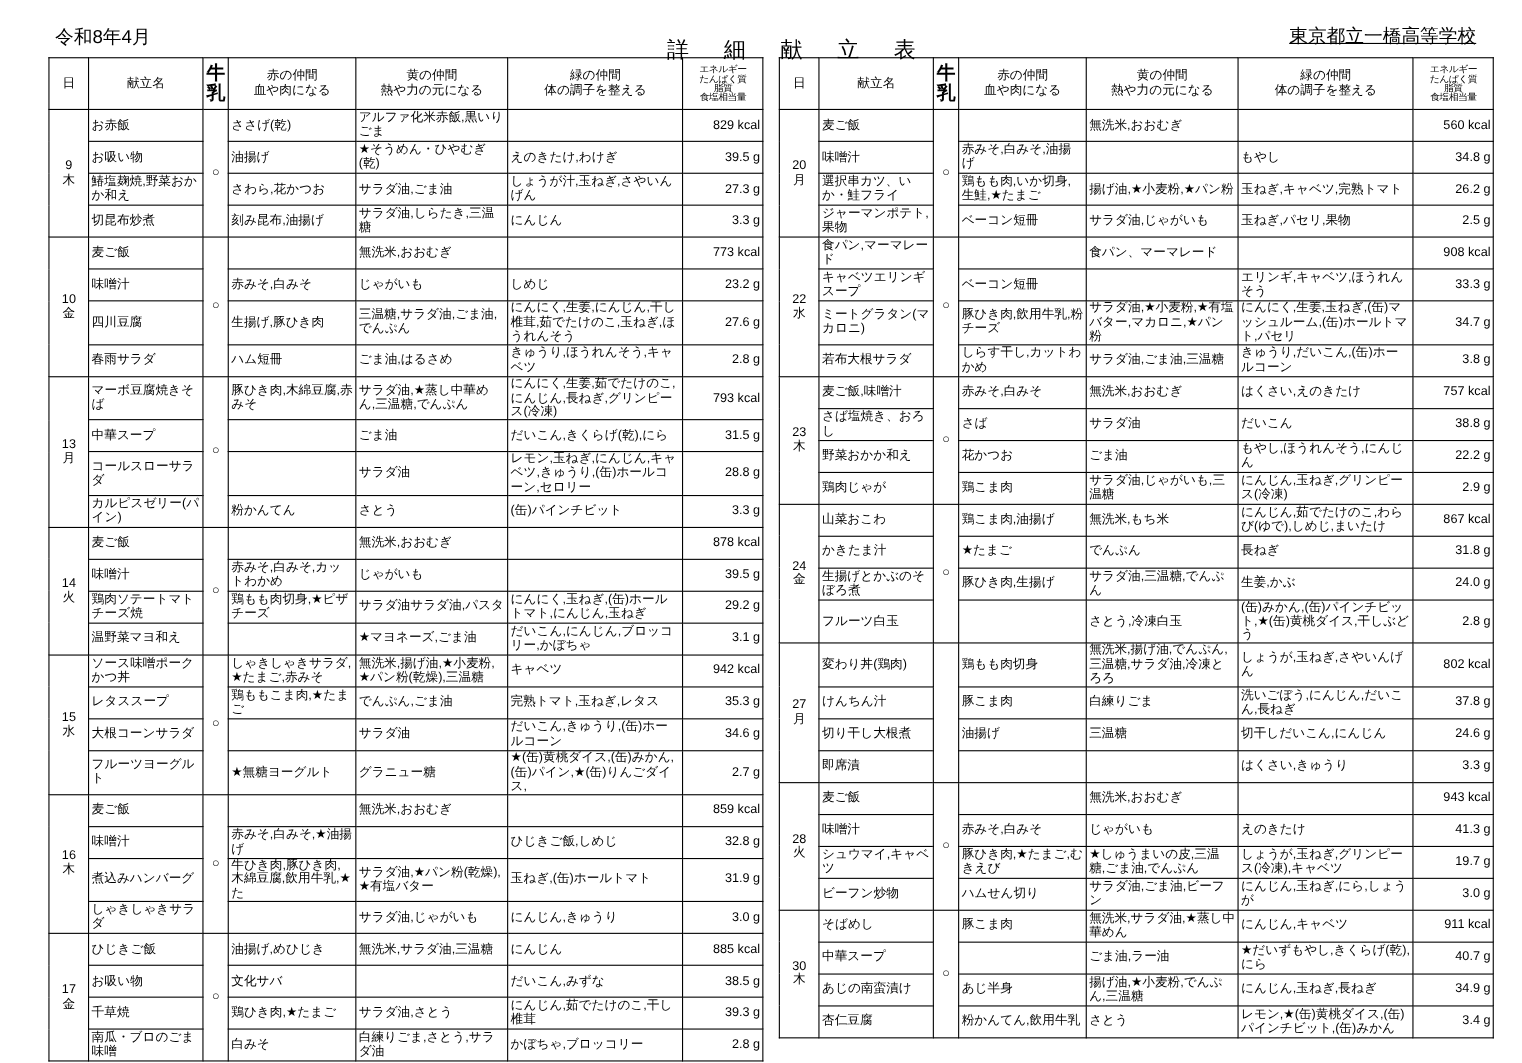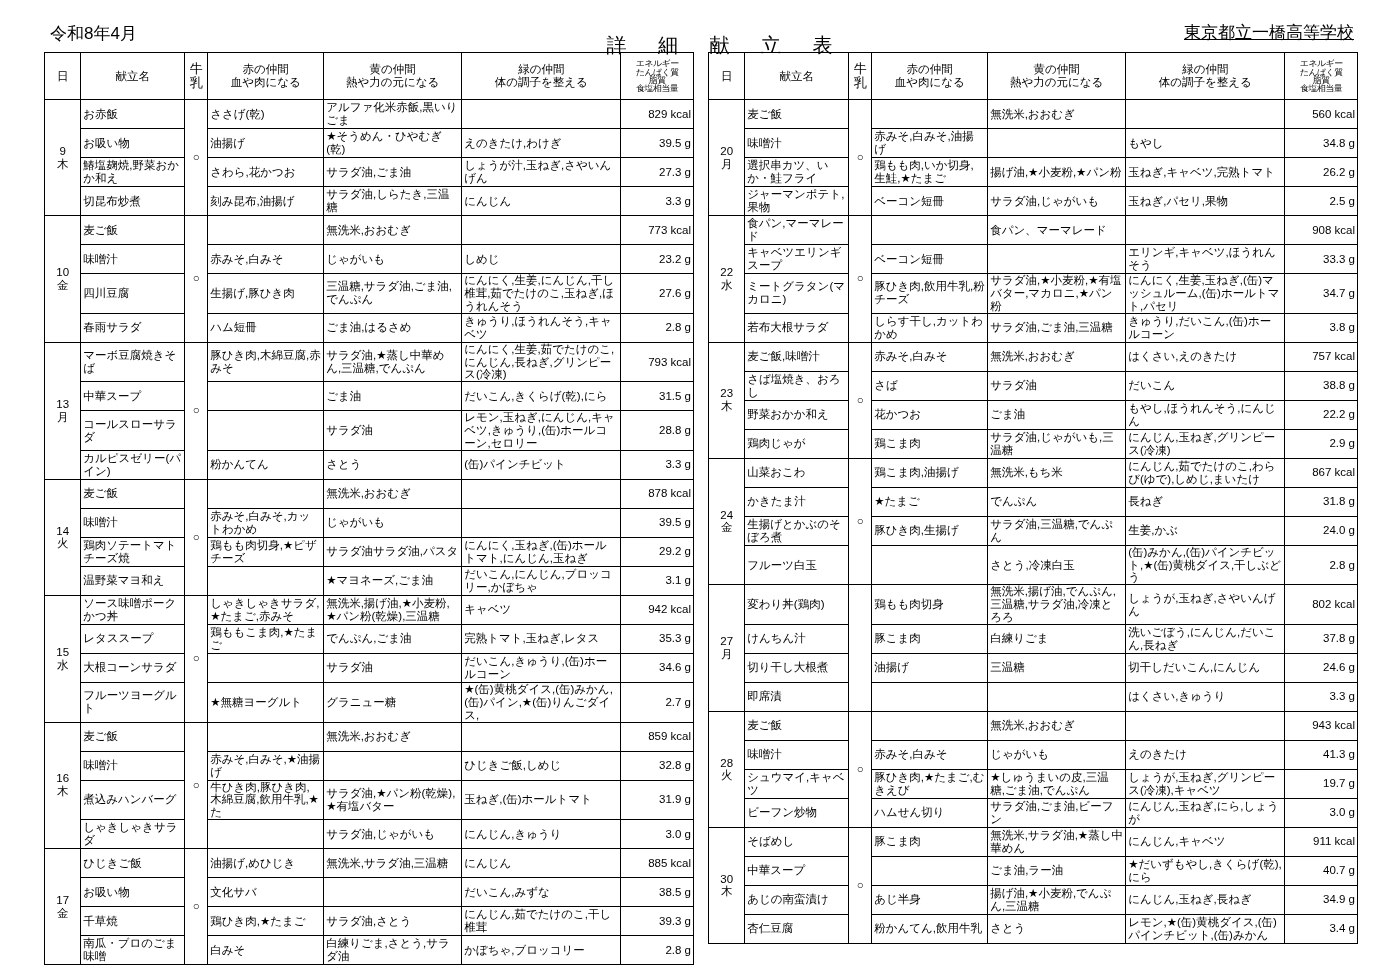--- a/index.html
+++ b/index.html
@@ -7,21 +7,21 @@
     width:1384px;height:966px;background:#ffffff;
     font-family:"Liberation Sans","DejaVu Sans",sans-serif;
     color:#000;overflow:hidden;
   }
   .page{position:relative;width:1384px;height:966px;box-sizing:border-box;padding:18px 26px 0 44px;}
 
   
   .titlebar{position:relative;height:34px;}
   .month{position:absolute;left:6px;top:4px;font-size:17px;letter-spacing:0px;}
   .doc-title{position:absolute;left:0;right:0;top:14px;text-align:center;font-size:20px;letter-spacing:13px;padding-left:50px;}
-  .school{position:absolute;right:4px;top:3px;font-size:17px;text-decoration:underline;}
+  .school{position:absolute;right:16px;top:3px;font-size:17px;text-decoration:underline;}
 
   
   .tables{display:flex;gap:14px;align-items:flex-start;}
   table.menu{
     border-collapse:collapse;table-layout:fixed;width:650px;
     border:1.4px solid #000;
   }
   table.menu td,table.menu th{
     border:1px solid #000;
     font-size:11.5px;
@@ -35,21 +35,21 @@
   
   col.c-day{width:36px;}
   col.c-name{width:103px;}
   col.c-milk{width:23px;}
   col.c-red{width:115px;}
   col.c-yellow{width:137px;}
   col.c-green{width:158px;}
   col.c-nutri{width:72px;}
 
   thead td{text-align:center;height:44px;padding:1px 1px;font-size:13px;line-height:1.2;}
-  thead td.vert{font-size:13px;line-height:1.05;letter-spacing:0;}
+  thead td.vert{font-size:17px;line-height:1.05;letter-spacing:0;font-weight:bold;}
   thead td.nutri-head{font-size:9px;line-height:0.92;letter-spacing:-0.6px;padding:1px 0;}
   thead td.nutri-head span{display:block;transform:scaleY(0.92);}
   thead td.twoline span{display:block;}
 
   tbody td{height:28px;}
   td.day{text-align:center;font-size:13.5px;line-height:1.12;border-right:1px solid #000;}
   td.day span{display:block;}
   td.milk{text-align:center;font-size:13px;}
   td.nutri{text-align:right;padding-right:6px;font-size:13px;white-space:nowrap;}
   td.dish{font-size:11.5px;}

